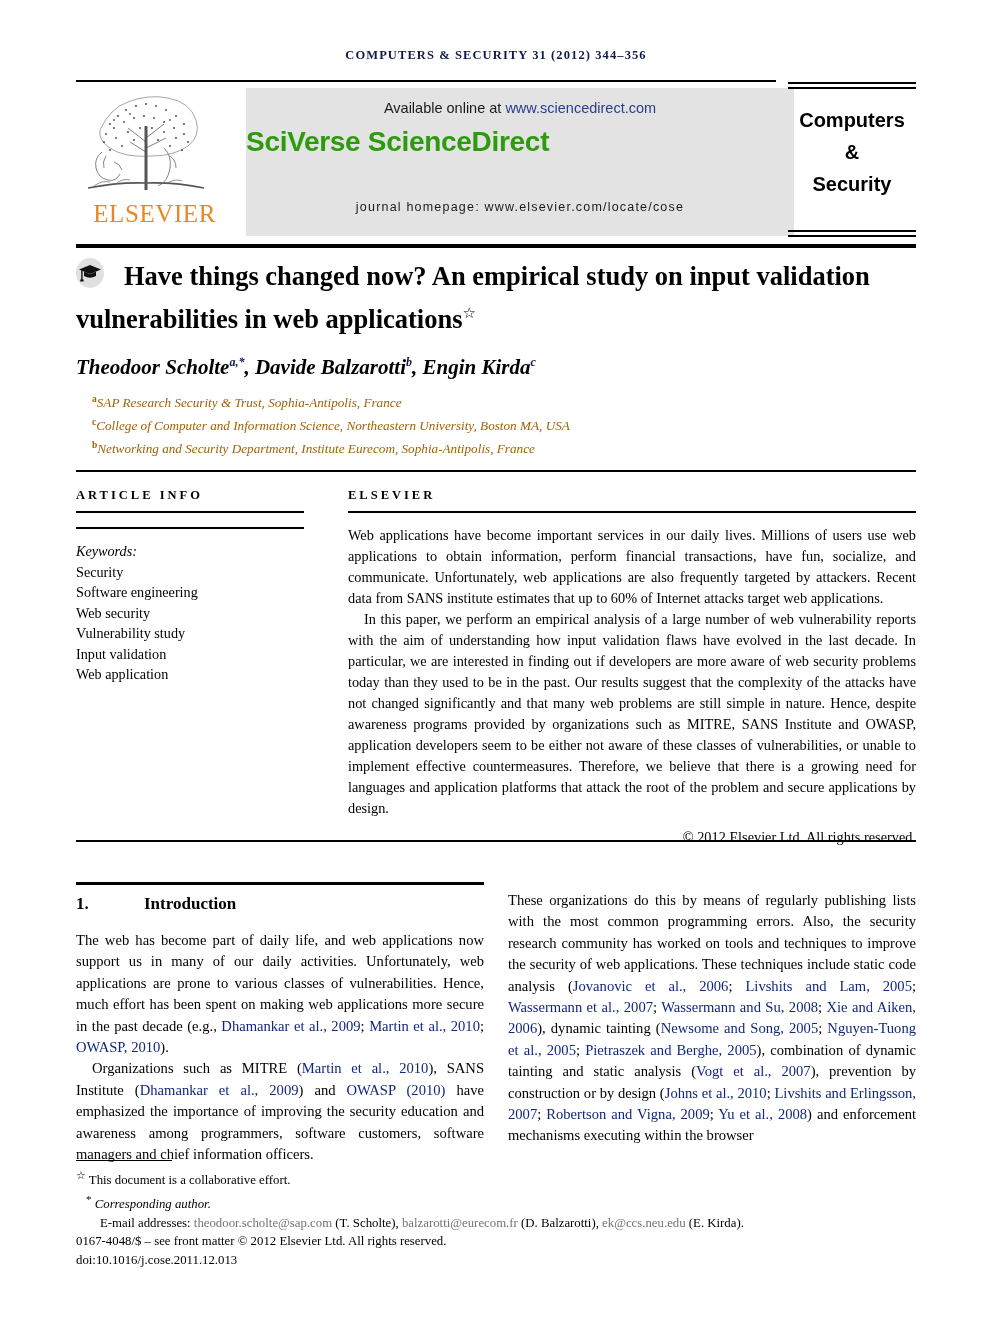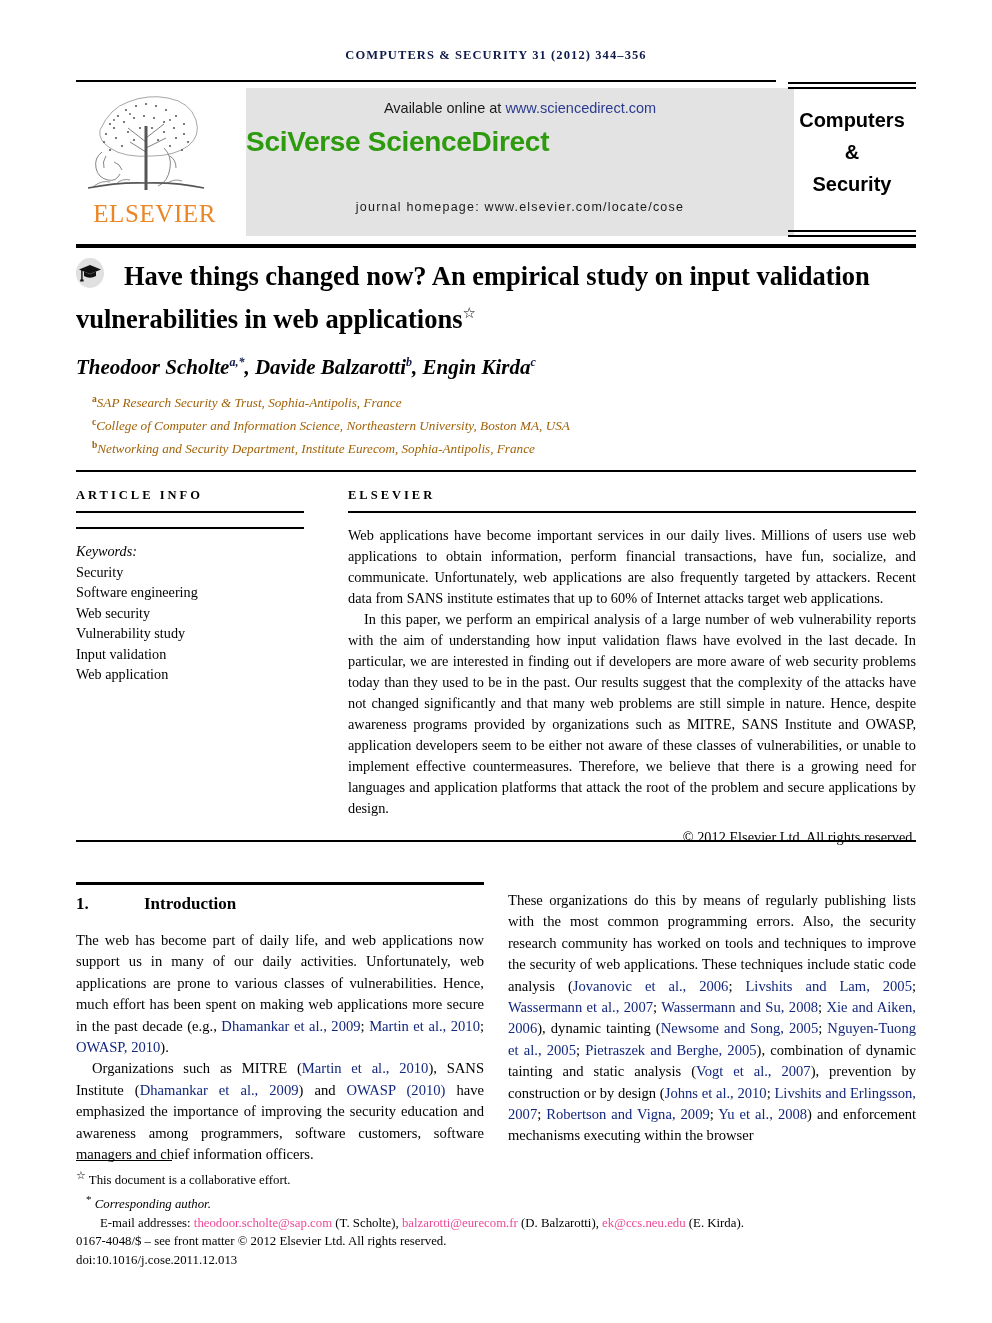--- a/index.html
+++ b/index.html
@@ -361,21 +361,21 @@
     width: 408px;
     font-family: "Liberation Serif", serif;
     font-size: 14.6px;
     line-height: 21.4px;
     text-align: justify;
   }
   .col-left p, .col-right p { margin: 0; }
   .col-left p + p, .col-right p + p { text-indent: 16px; }
 
   .cite { color: #12277d; }
-  .link { color: #ec4899; }
+  .link { color: #737373; }
 
   
   .fn-rule {
     position: absolute;
     left: 76px;
     top: 1160px;
     width: 96px;
     height: 1px;
     background: #000;
   }

